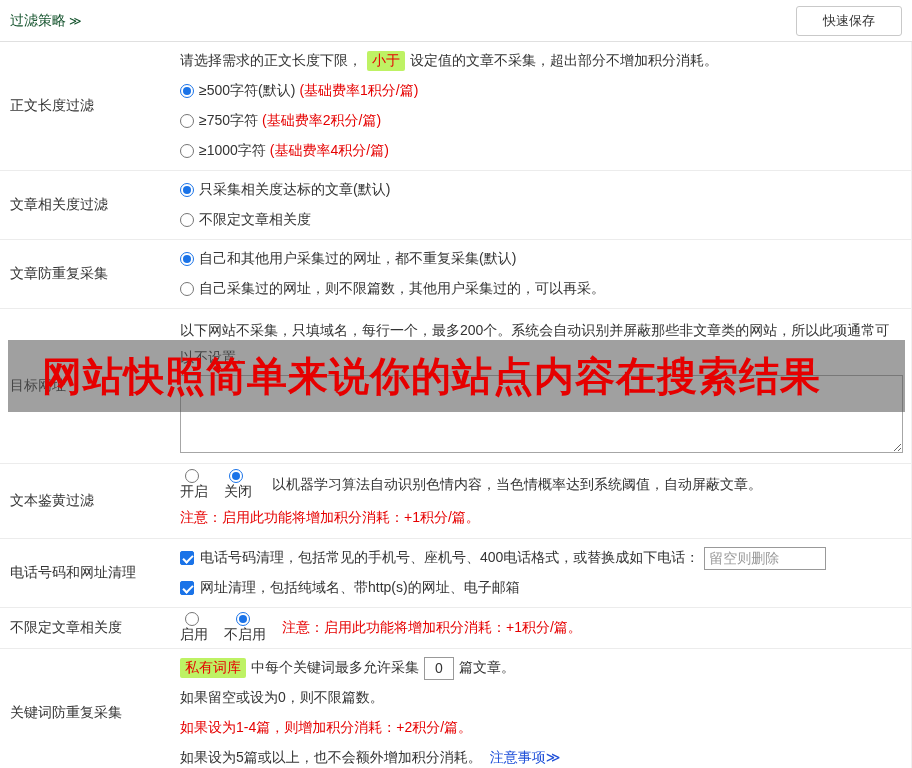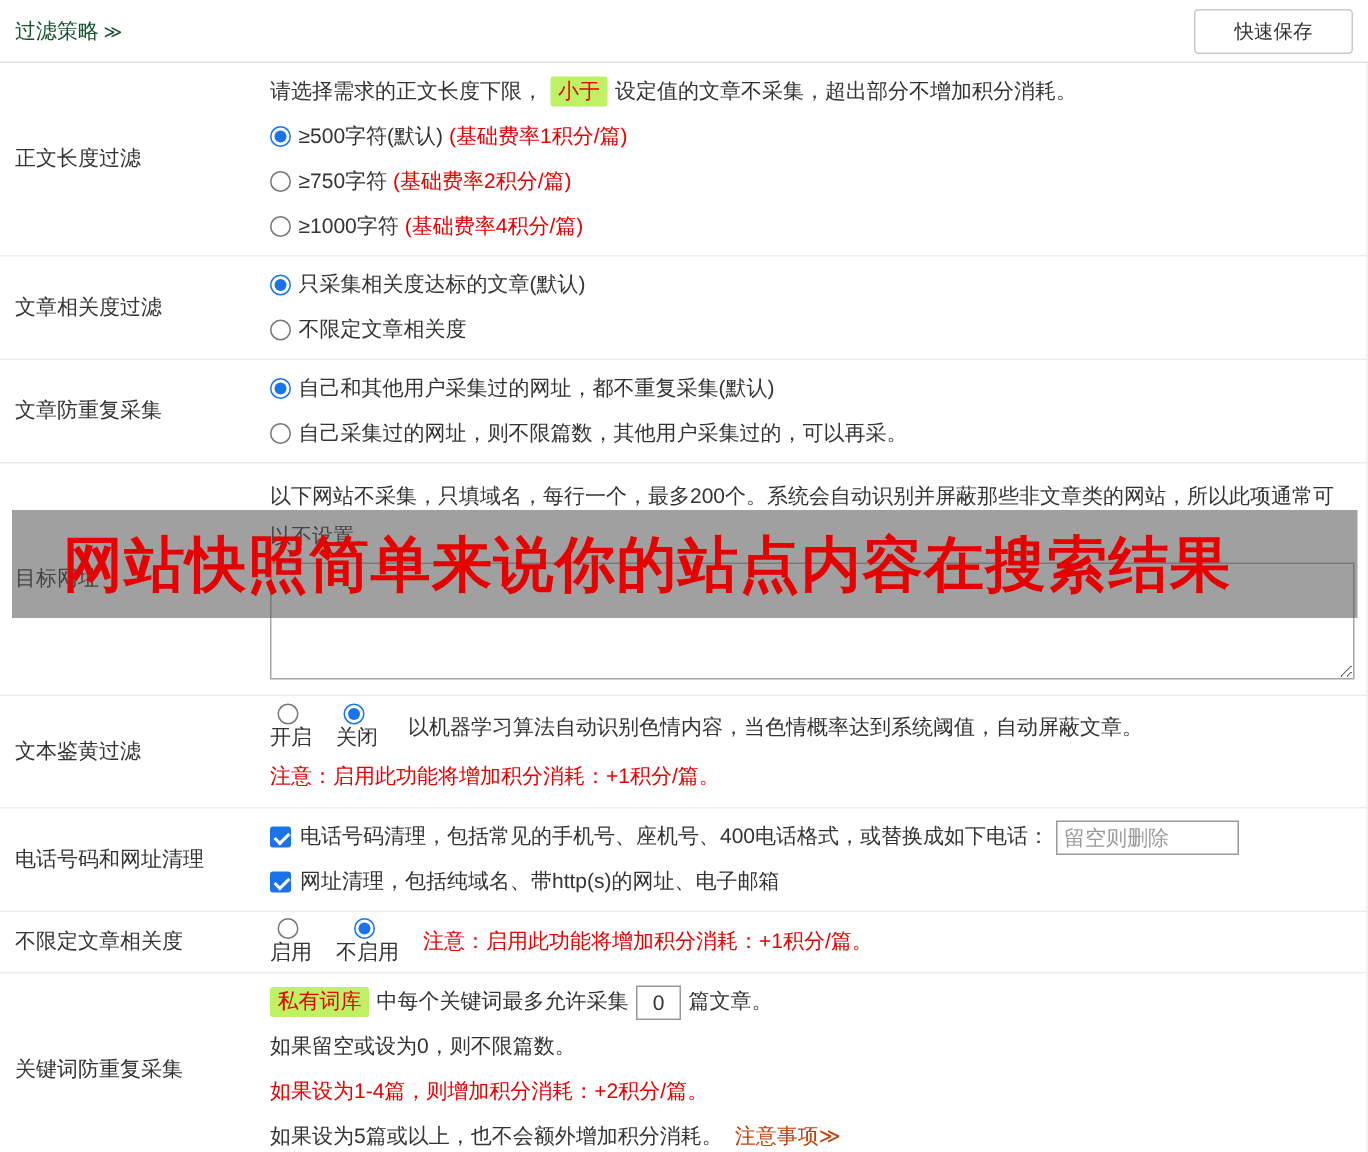--- a/index.html
+++ b/index.html
@@ -107,21 +107,21 @@
   .small-input {
     height: 23px;
     border: 1px solid #999;
     padding: 0 4px;
     font: inherit;
     color: #555;
     background: #fff;
   }
   .phone-input { width: 122px; margin-left: 5px; }
   .count-input { width: 30px; text-align: center; margin: 0 5px; color: #333; }
-  .link { color: #c2410c; margin-left: 8px; cursor: pointer; text-decoration: none; }
+  .link { color: #1d4ed8; margin-left: 8px; cursor: pointer; text-decoration: none; }
   .overlay {
     position: absolute;
     left: 8px; top: 340px;
     width: 897px; height: 72px;
     background: rgba(82, 82, 82, 0.55);
     z-index: 5;
     display: flex;
     align-items: center;
     padding-left: 34px;
     overflow: hidden;

